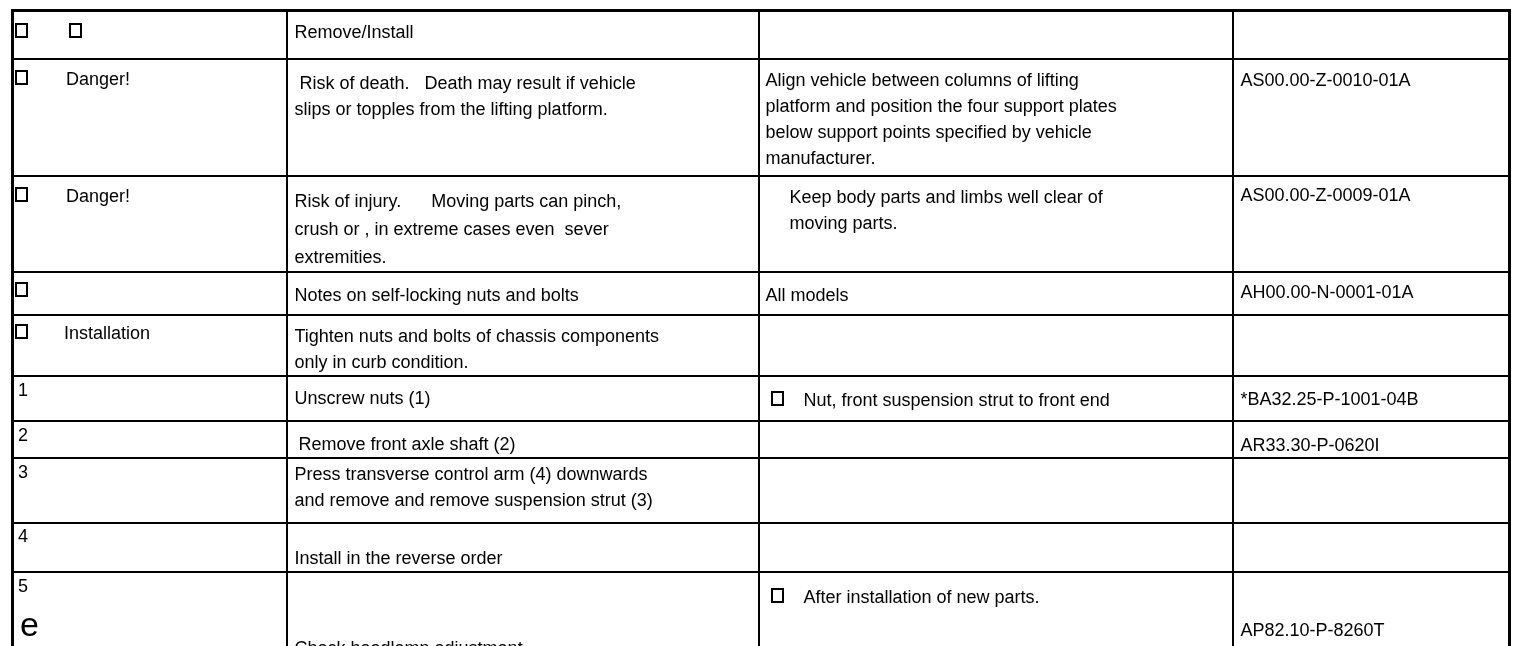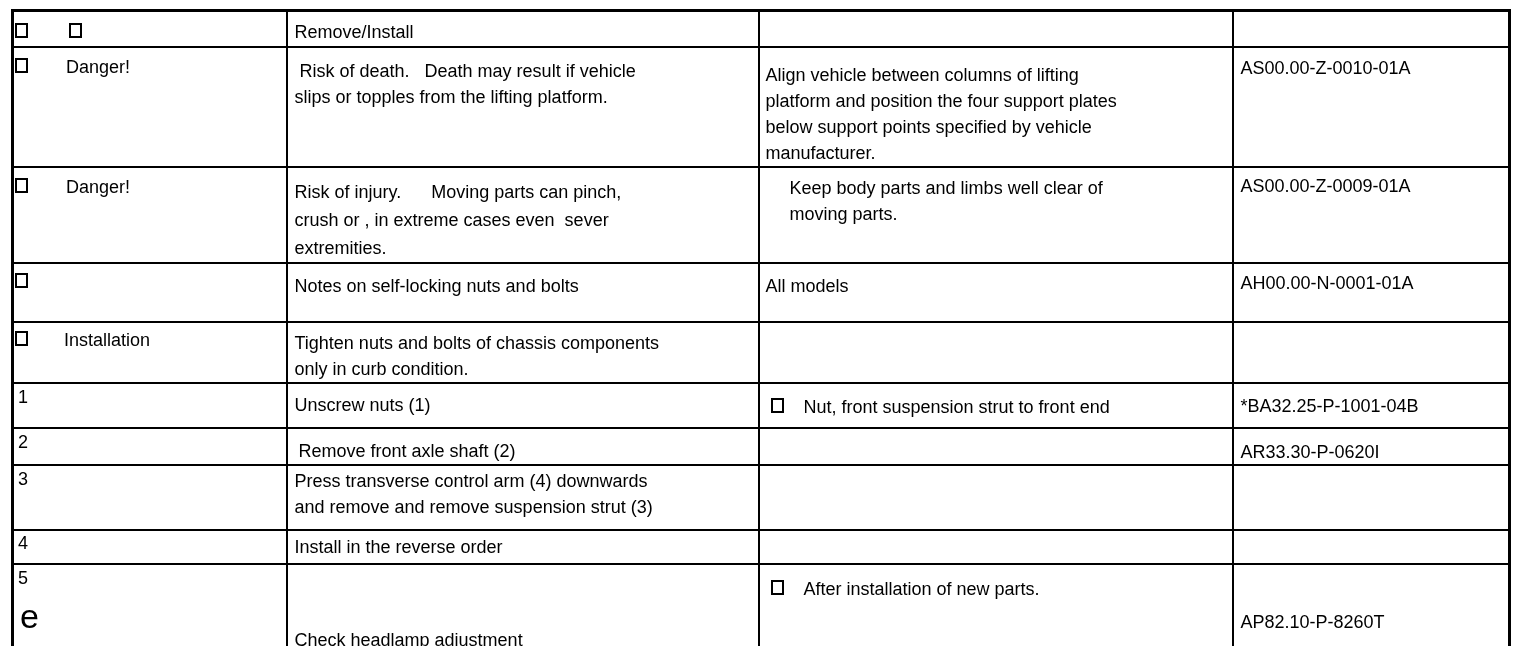--- a/index.html
+++ b/index.html
@@ -26,24 +26,24 @@
   }
   td {
     border: 2px solid #000;
     vertical-align: top;
     padding: 0;
     overflow: hidden;
   }
   tr.thin td { border-bottom-width: 1px; }
 
   
-  tr.r-header  { height: 36px; }
+  tr.r-header  { height: 48px; }
   tr.r-danger1 { height: 117px; }
   tr.r-danger2 { height: 88px; }
-  tr.r-notes   { height: 59px; }
+  tr.r-notes   { height: 43px; }
   tr.r-install { height: 59px; }
   tr.r-s1 { height: 45px; }
   tr.r-s2 { height: 35px; }
   tr.r-s3 { height: 65px; }
   tr.r-s4 { height: 34px; }
   tr.r-s5 { height: 91px; }
 
   
   .box-icon {
     display: inline-block;
@@ -95,35 +95,35 @@
   .detail-flex {
     display: flex;
     align-items: flex-start;
     padding: 14px 0 0 11px;
   }
   .detail-flex .detail-text { margin-left: 20px; line-height: 19px; }
 
   
   .r-header .op { padding-top: 7px; }
   .r-danger1 .op { padding-top: 10px; }
-  .r-danger1 .detail { padding-top: 14px; }
+  .r-danger1 .detail { padding-top: 7px; }
   .r-danger1 .doc { padding-top: 9px; }
   .r-danger2 .op { padding-top: 10px; line-height: 28px; border-radius: 22px; }
   .r-danger2 .detail { padding-top: 7px; margin-left: 24px; }
   .r-danger2 .doc { padding-top: 7px; }
   .r-notes .op { padding-top: 9px; }
   .r-notes .detail { padding-top: 9px; }
   .r-notes .doc { padding-top: 8px; }
   .r-install .op { padding-top: 7px; border-radius: 29px; }
   .r-s1 .op { padding-top: 8px; }
   .r-s1 .doc { padding-top: 11px; }
   .r-s2 .op { padding-top: 9px; padding-left: 11px; }
   .r-s2 .doc { padding-top: 12px; }
   .r-s3 .op { padding-top: 2px; }
-  .r-s4 .op { padding-top: 3px; }
+  .r-s4 .op { padding-top: 21px; }
   .r-s4 .num { padding-top: 2px; }
   .r-s5 .op { padding-top: 10px; }
   .r-s5 .detail-flex { padding-top: 15px; }
   .r-s5 .doc { padding-top: 46px; }
 </style>
 </head>
 <body>
 
 <table class="proc">
   <colgroup>

